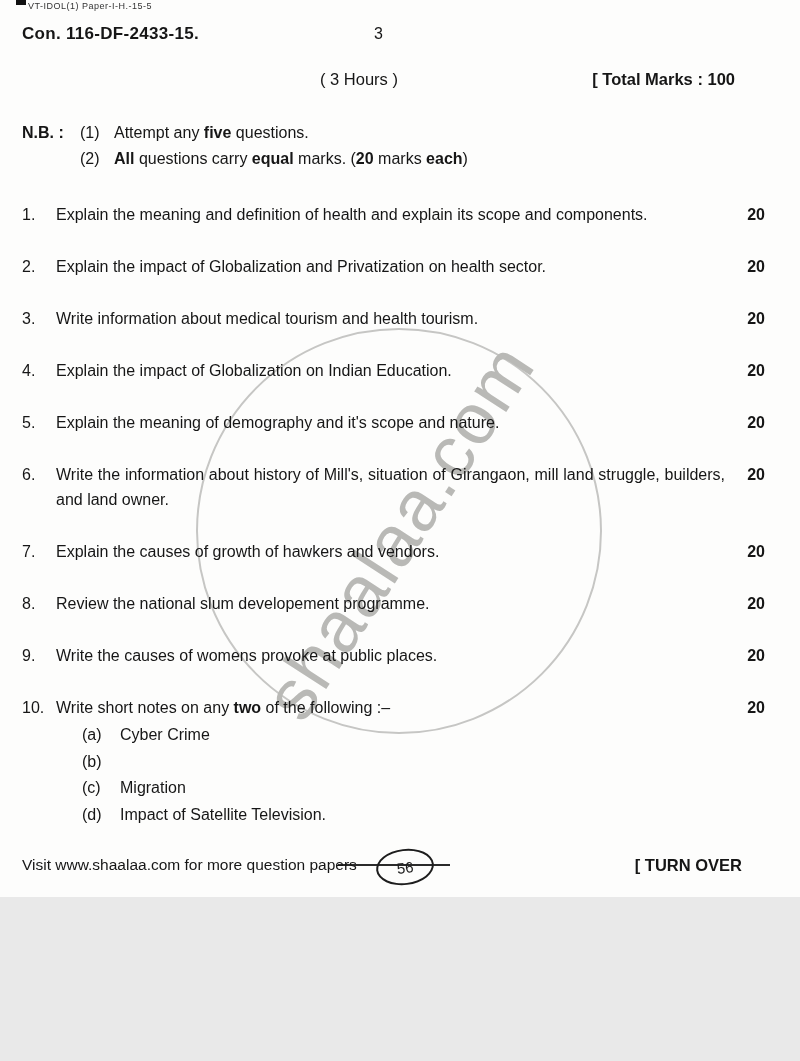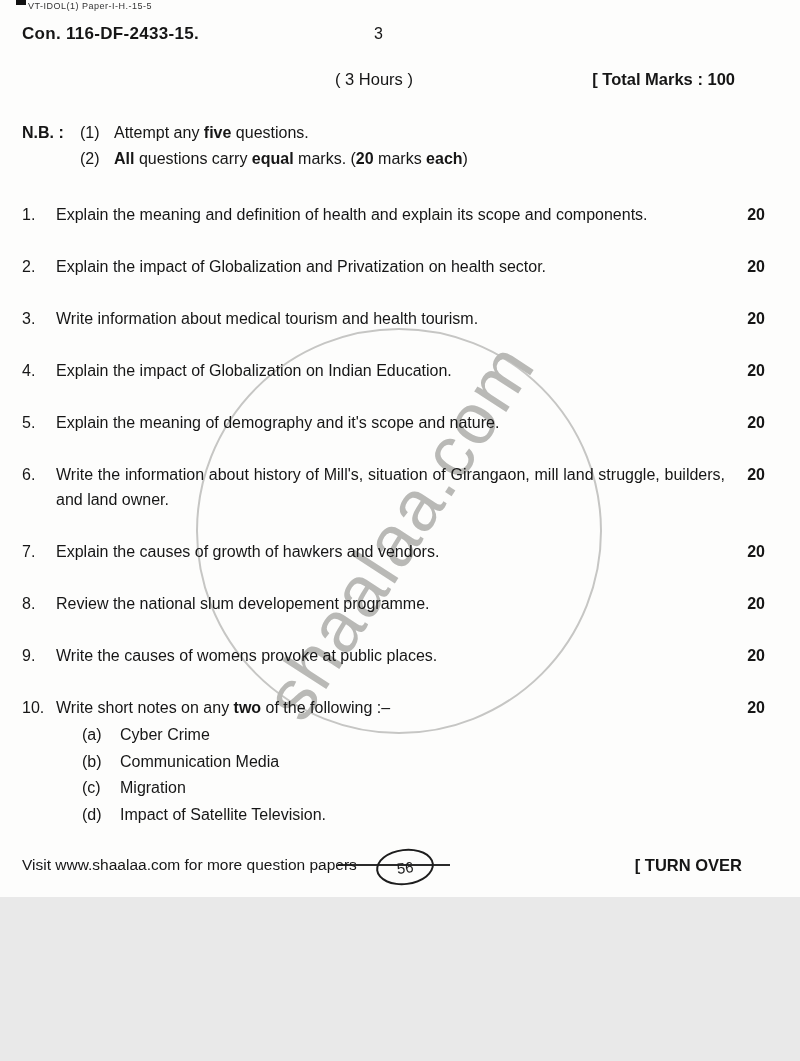--- a/index.html
+++ b/index.html
@@ -17,21 +17,21 @@
 
   .content{position:relative;z-index:2;padding:0 35px 0 22px;}
 
   .header-row{position:relative;height:22px;margin-top:24px;}
   .exam-code{font-weight:bold;font-size:17px;letter-spacing:0.3px;}
   .page-num{position:absolute;left:352px;top:1px;font-size:16px;}
 
   .course-heading{text-align:center;font-weight:bold;font-size:17.5px;margin-top:22px;letter-spacing:0.6px;}
 
   .duration-row{position:relative;height:22px;margin-top:24px;font-size:16px;}
-  .duration{position:absolute;left:313px;font-size:16.5px;}
+  .duration{position:absolute;left:298px;font-size:16.5px;}
   .total-marks{position:absolute;right:30px;font-weight:bold;font-size:16.5px;}
 
   .nb{display:flex;margin-top:28px;font-size:16px;line-height:26px;}
   .nb-label{font-weight:bold;flex:none;width:58px;}
   .nb-items{flex:1;}
   .nb-item{display:flex;}
   .nb-num{flex:none;width:34px;}
   .nb-text{flex:1;}
 
   .questions{margin-top:30px;}
@@ -189,21 +189,20 @@
     <span class="qnum">10.</span>
     <div class="qbody">
       <div class="qtext"><span>Write short notes on any </span><span class="b">two</span><span> of the following :–</span></div>
       <div class="sub-list" style="display: block;">
               <div class="subitem">
                 <span class="sublabel">(a)</span>
                 <span>Cyber Crime</span>
               </div>
               <div class="subitem">
                 <span class="sublabel">(b)</span>
-                <span>Communication Media</span>
               </div>
               <div class="subitem">
                 <span class="sublabel">(c)</span>
                 <span>Migration</span>
               </div>
               <div class="subitem">
                 <span class="sublabel">(d)</span>
                 <span>Impact of Satellite Television.</span>
               </div>
             </div>

